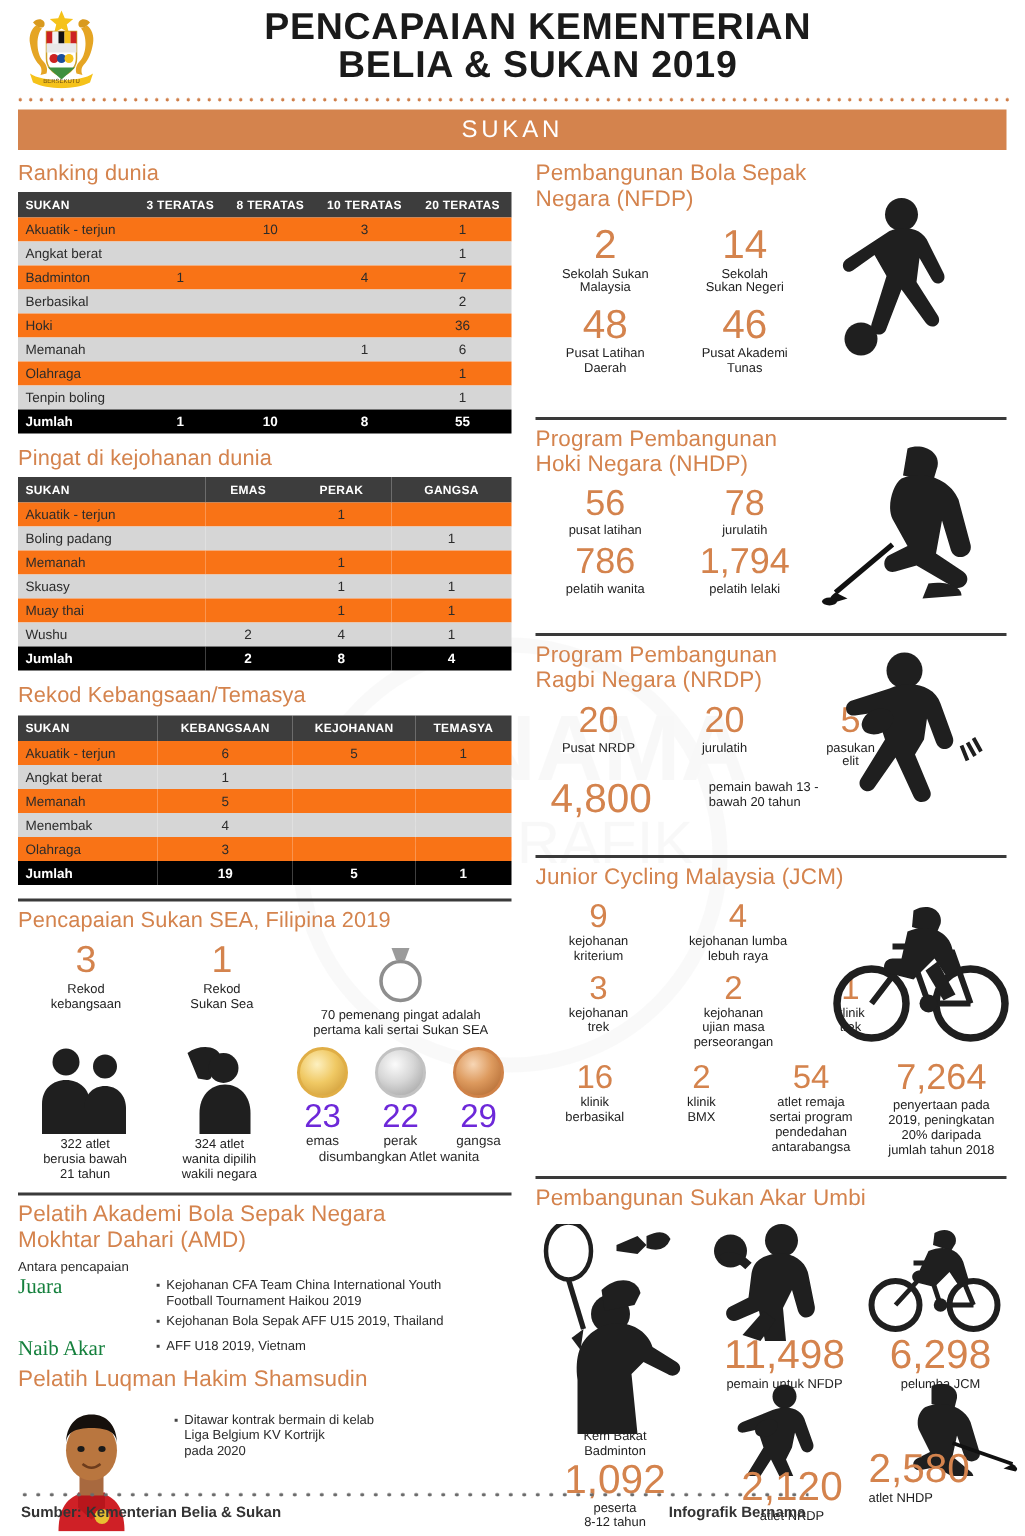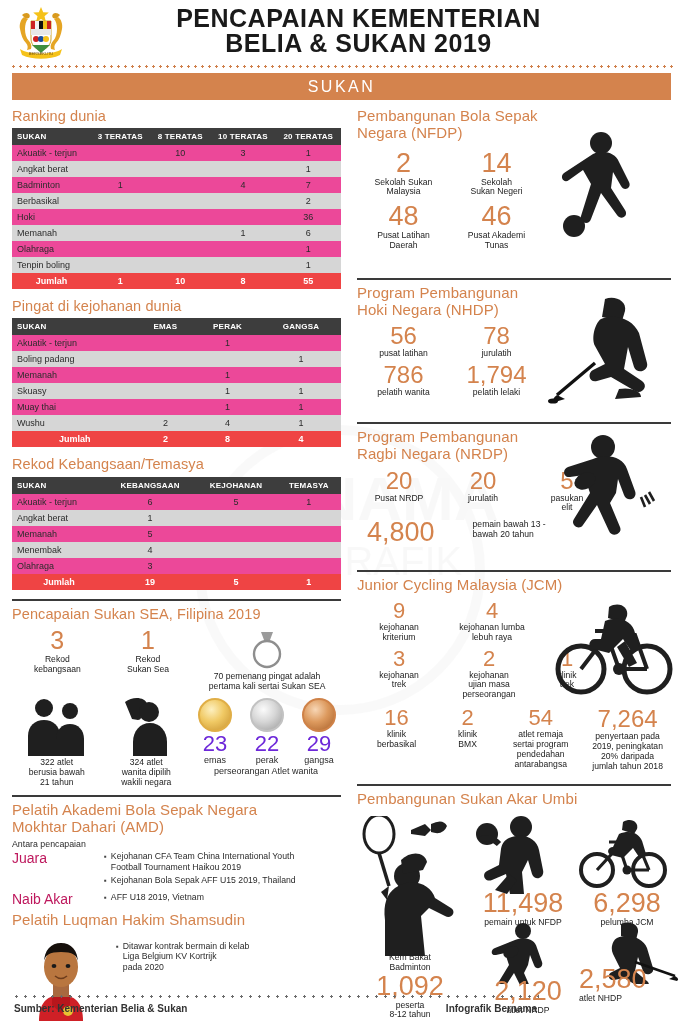--- a/index.html
+++ b/index.html
@@ -58,24 +58,24 @@
   table.tbl { width: 100%; border-collapse: collapse; font-size: 8.6px; }
   table.tbl th {
     background: #3d3d3d; color: #fff; font-size: 8px; font-weight: bold;
     padding: 4px 4px; text-align: center; letter-spacing: .2px;
   }
   table.tbl th.lbl { text-align: left; padding-left: 5px; }
   table.tbl td {
     padding: 3px 4px; text-align: center; color: #2b2b2b; font-size: 9px;
   }
   table.tbl td.lbl { text-align: left; padding-left: 5px; }
-  table.tbl tr.odd td { background: #ec4899; }
+  table.tbl tr.odd td { background: #f97316; }
   table.tbl tr.even td { background: #d6d6d6; }
   table.tbl tr.total td {
-    background: #ef4444; color: #fff; font-weight: bold; text-align: center;
+    background: #000000; color: #fff; font-weight: bold;
   }
   .tbl-block { margin-bottom: 9px; }
   .bignum { color: #d4834d; font-size: 25px; line-height: 1; font-weight: normal; }
   .cap { font-size: 8.6px; line-height: 1.16; color: #222; margin-top: 2px; }
 
   .sea-top { display: flex; align-items: flex-start; }
   .sea-top .c1 { width: 92px; text-align: center; }
   .sea-top .c2 { width: 92px; text-align: center; }
   .sea-top .c3 { width: 150px; text-align: center; padding-top: 2px; }
 
@@ -87,21 +87,21 @@
   .m-gold   { background: radial-gradient(circle at 38% 32%, #fdf0c0 0%, #f0c964 45%, #c8922f 100%); border: 2px solid #e0ae46;}
   .m-silver { background: radial-gradient(circle at 38% 32%, #fbfbfb 0%, #d6d6d6 45%, #9a9a9a 100%); border: 2px solid #c2c2c2;}
   .m-bronze { background: radial-gradient(circle at 38% 32%, #f7d6b5 0%, #dd9a5e 45%, #a8602a 100%); border: 2px solid #cf8248;}
   .medal-num { color: #6d28d9; font-size: 22px; line-height: 1; }
   .medal-lbl { font-size: 9px; }
   .medal-sub { font-size: 9px; text-align: center; margin-top: 1px; }
 
   
   .amd-sub { font-size: 8.8px; margin: 3px 0 2px 0; }
   .amd-row { display: flex; align-items: flex-start; margin-bottom: 3px; }
-  .amd-key { color: #be185d; font-size: 14px; width: 92px; flex: 0 0 92px; line-height: 1.1; }
+  .amd-key { color: #15803d; font-size: 14px; width: 92px; flex: 0 0 92px; line-height: 1.1; font-family: Liberation Serif, serif; }
   .amd-list { flex: 1; }
   .amd-li { display: flex; font-size: 8.7px; line-height: 1.2; margin-bottom: 3px; }
   .amd-li .bullet { color: #444; margin-right: 4px; font-size: 8px; line-height: 1.4; }
 
   .photo-row { display: flex; align-items: flex-start; margin-top: 2px; }
   .photo {
     width: 98px; height: 88px; flex: 0 0 98px; position: relative; overflow: hidden;
   }
   .photo-note { padding-left: 6px; padding-top: 8px; }
 
@@ -429,21 +429,21 @@
                   <div class="medal m-silver"></div>
                   <div class="medal-num">22</div>
                   <div class="medal-lbl">perak</div>
                 </div>
                 <div class="medal-col">
                   <div class="medal m-bronze"></div>
                   <div class="medal-num">29</div>
                   <div class="medal-lbl">gangsa</div>
                 </div>
               </div>
-            <div class="medal-sub">perseorangan Atlet wanita</div>
+            <div class="medal-sub">disumbangkan Atlet wanita</div>
           </div>
         </div>
       </div>
 
       <div class="rule"></div>
 
       <div>
         <h2 class="sec big">Pelatih Akademi Bola Sepak Negara<br>Mokhtar Dahari (AMD)</h2>
         <div class="amd-sub">Antara pencapaian</div>
 

